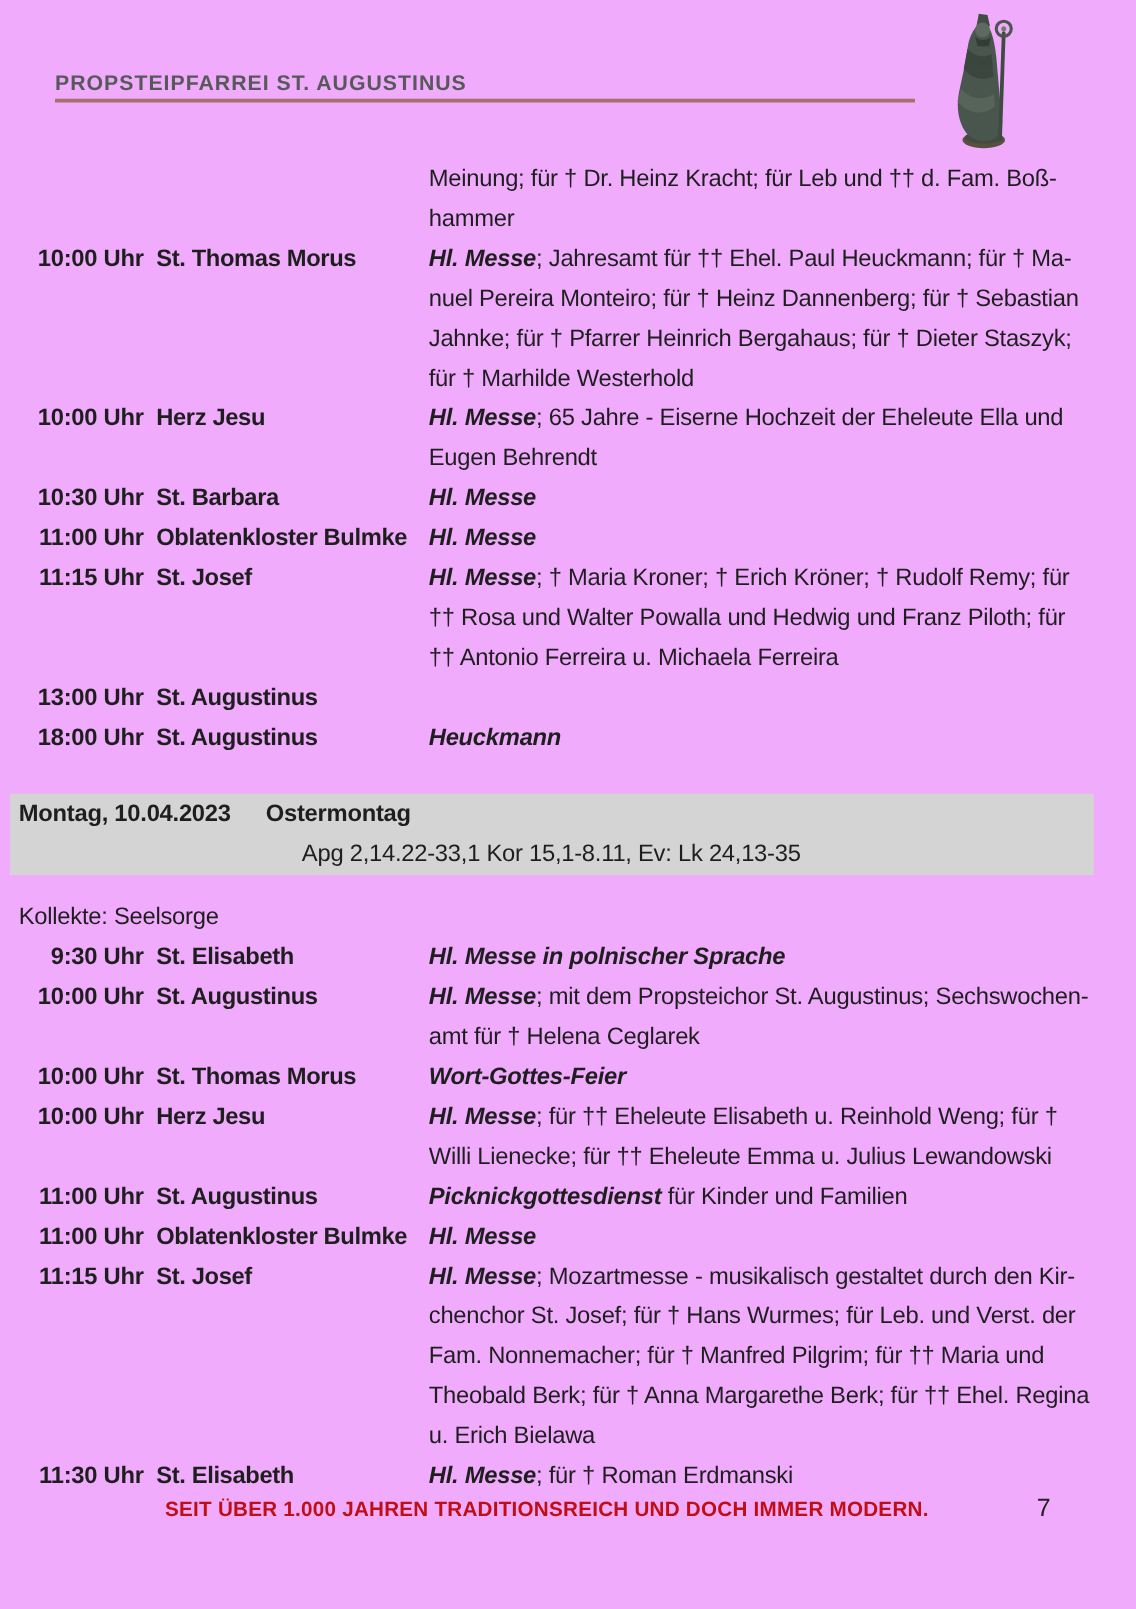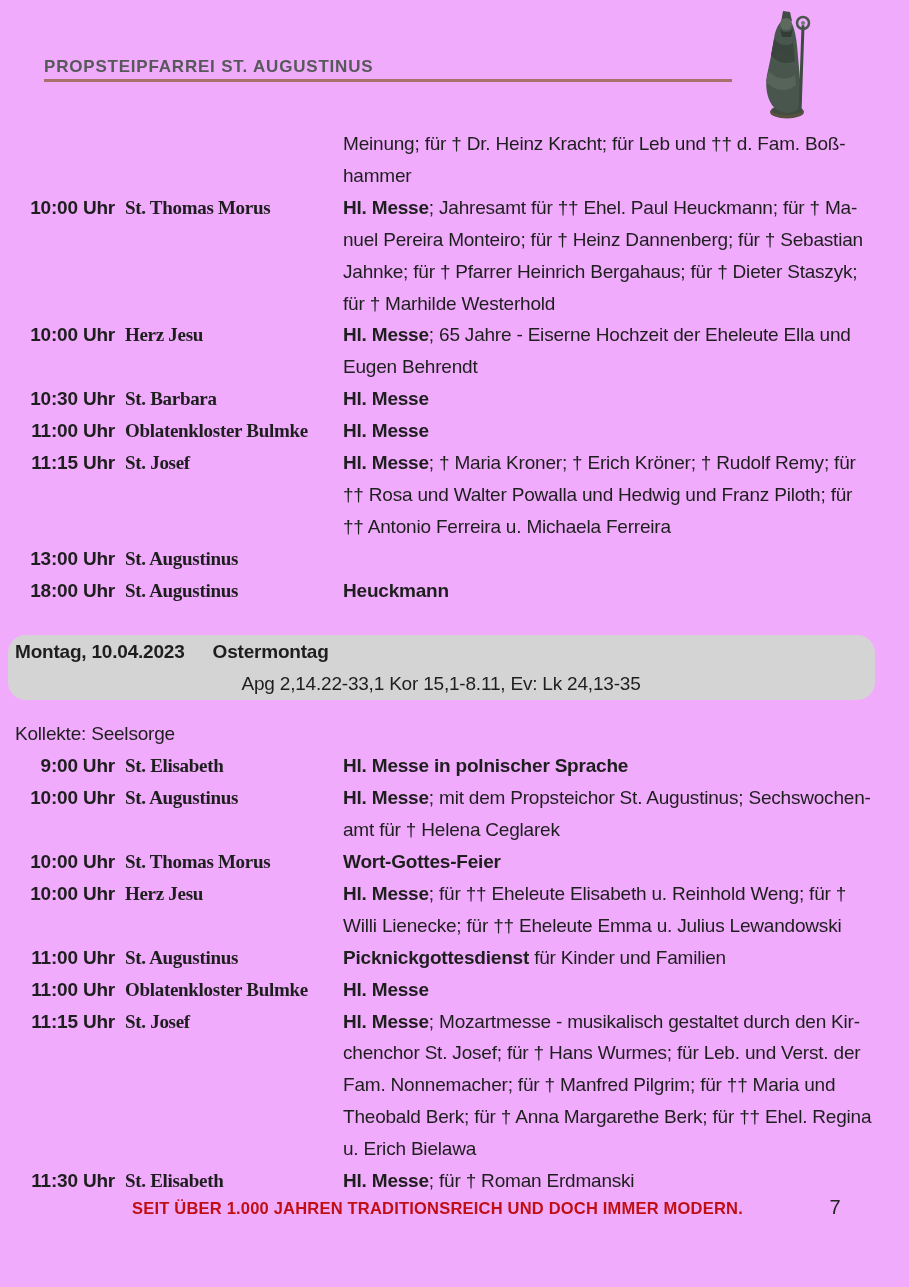--- a/index.html
+++ b/index.html
@@ -30,30 +30,30 @@
     display: flex; align-items: flex-start;
     padding: 0 34px 0 27px;
     font-size: 19px; line-height: 31.9px;
   }
   .row .t {
     flex: 0 0 88px; text-align: right;
     font-weight: bold; letter-spacing: -.2px; white-space: nowrap;
   }
   .row .l {
     flex: 0 0 218px; margin-left: 10px;
-    font-weight: bold; letter-spacing: -.3px; white-space: nowrap; font-family: Liberation Serif, serif;
+    font-weight: bold; letter-spacing: -.3px; white-space: nowrap;
   }
   .row .d { flex: 1; letter-spacing: -.2px; hyphens: manual; }
-  .row .d .svc { font-weight: bold; }
+  .row .d .svc { font-weight: bold; font-style: italic; }
   
   .banner {
     margin: 28px 34px 0 8px;
     background: #d4d4d4;
     padding: 1px 8px 1px 7px;
-    font-size: 19px; line-height: 31.9px; border-radius: 18px;
+    font-size: 19px; line-height: 31.9px;
   }
   .banner .date, .banner .feast { font-weight: bold; letter-spacing: -.2px; }
   .banner .feast { margin-left: 28px; }
   .banner .readings { letter-spacing: -.2px; text-align: center; }
   .kollekte {
     margin-top: 18px; padding-left: 15px;
     font-size: 19px; line-height: 31.9px; letter-spacing: -.2px;
   }
   
   .footer-slogan {
@@ -146,21 +146,21 @@
       <div>
         <span class="date">Montag, 10.04.2023</span><span class="feast">Ostermontag</span>
       </div>
       <div class="readings">Apg 2,14.22-33,1 Kor 15,1-8.11, Ev: Lk 24,13-35</div>
     </div>
 
     <div class="kollekte">Kollekte: Seelsorge</div>
 
     <div>
   <div class="row">
-    <span class="t">9:00 Uhr</span>
+    <span class="t">9:30 Uhr</span>
     <span class="l">St. Elisabeth</span>
     <span class="d"><span class="svc">Hl. Messe in polnischer Sprache</span><span></span></span>
   </div>
 
   <div class="row">
     <span class="t">10:00 Uhr</span>
     <span class="l">St. Augustinus</span>
     <span class="d"><span class="svc">Hl. Messe</span><span>; mit dem Propsteichor St. Augustinus; Sechswochen­amt für † Helena Ceglarek</span></span>
   </div>
 

